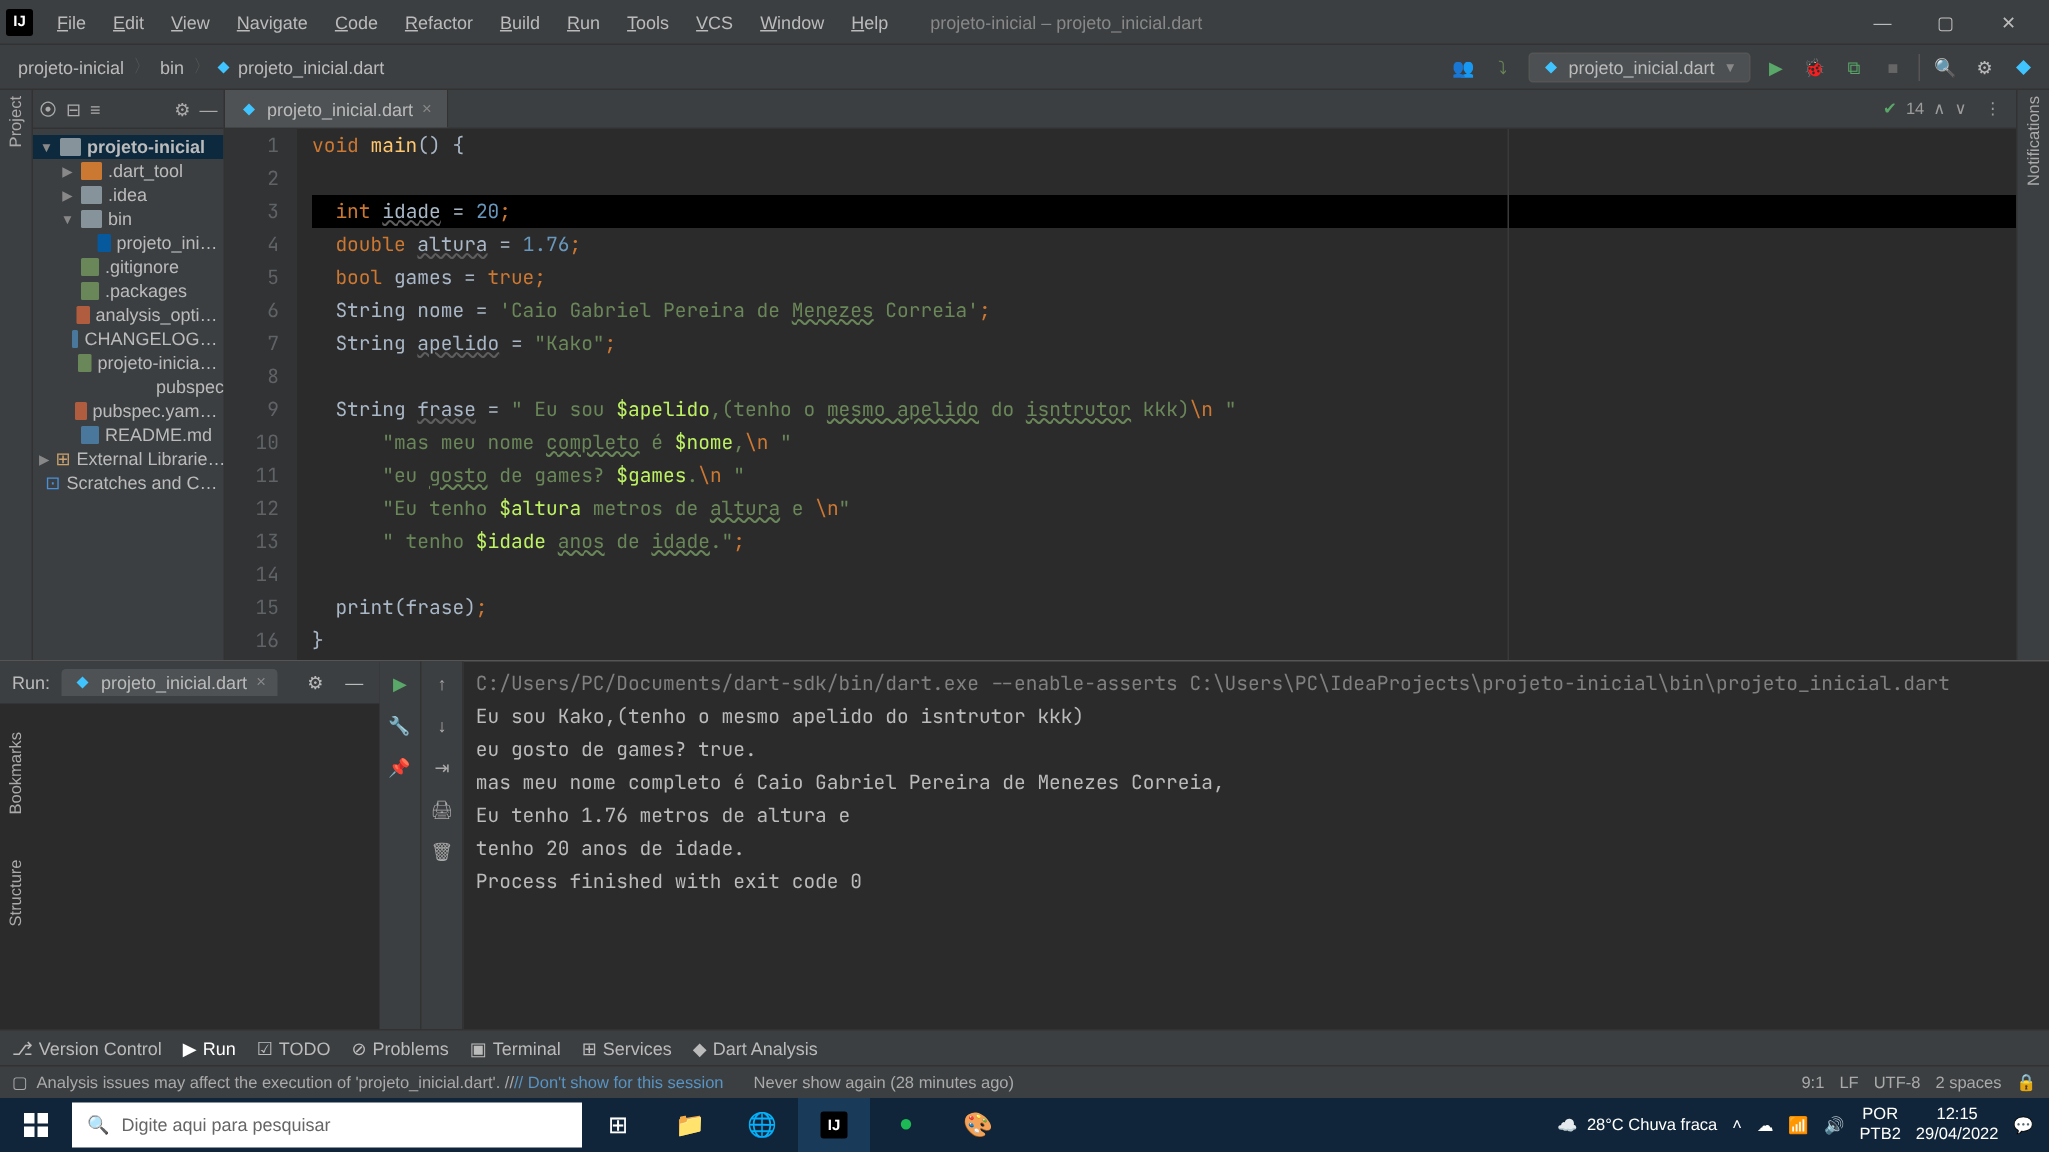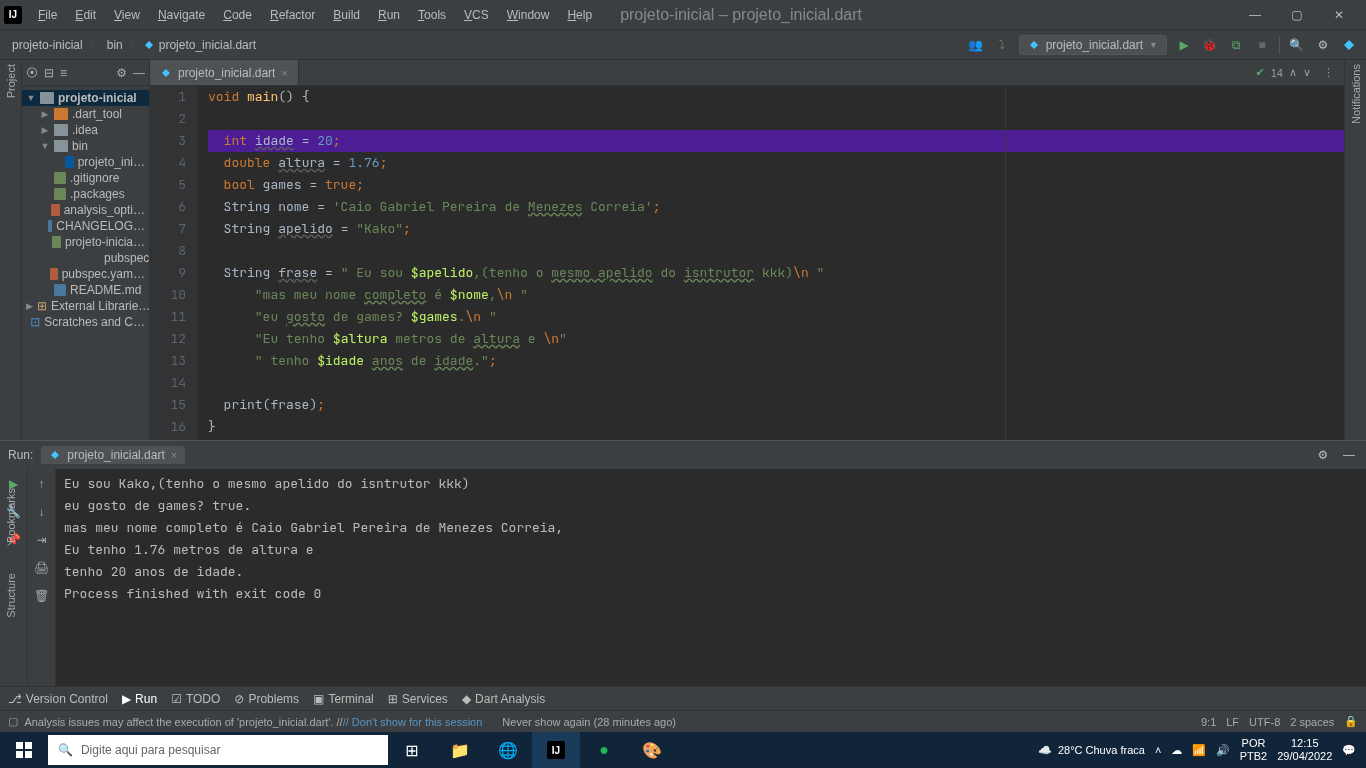--- a/index.html
+++ b/index.html
@@ -2,21 +2,21 @@
 <html><head>
 <meta charset="utf-8">
 <style>
 * { margin:0; padding:0; box-sizing:border-box; }
 body { font-family:"Segoe UI",sans-serif; font-size:12px; background:#2b2b2b; color:#bbbbbb; overflow:hidden; width:1366px; height:768px; position:relative; }
 .titlebar { height:30px; background:#3c3f41; display:flex; align-items:center; padding:0 4px; border-bottom:1px solid #323232; }
 .logo { width:18px; height:18px; background:#000; color:#fff; display:flex; align-items:center; justify-content:center; font-size:10px; font-weight:bold; border-radius:2px; margin-right:8px; }
 .menu { display:flex; gap:2px; }
 .menu-item { padding:4px 8px; color:#bbbbbb; cursor:pointer; }
 .menu-item u { text-decoration:underline; }
-.title-text { margin-left:20px; color:#888; font-size:16px; }
+.title-text { margin-left:20px; color:#888; font-size:12px; }
 .win-controls { margin-left:auto; display:flex; gap:12px; padding-right:8px; }
 .win-btn { width:30px; height:20px; display:flex; align-items:center; justify-content:center; color:#bbbbbb; cursor:pointer; }
 .navbar { height:30px; background:#3c3f41; display:flex; align-items:center; padding:0 8px; border-bottom:1px solid #323232; }
 .crumb { color:#bbbbbb; padding:2px 4px; font-size:12px; }
 .crumb-sep { color:#555; margin:0 2px; }
 .nav-right { margin-left:auto; display:flex; align-items:center; gap:8px; }
 .runconf { background:#4c5052; border:1px solid #555; border-radius:3px; padding:2px 8px; display:flex; align-items:center; gap:6px; }
 .dart-icon { width:12px; height:12px; display:inline-block; }
 .nav-icon { width:18px; height:18px; display:flex; align-items:center; justify-content:center; cursor:pointer; }
 .main { display:flex; height:380px; }
@@ -39,32 +39,32 @@
 .editor-tabs { height:26px; background:#3c3f41; display:flex; align-items:center; border-bottom:1px solid #323232; }
 .editor-tab { height:100%; padding:0 10px; display:flex; align-items:center; gap:6px; background:#4e5254; border-right:1px solid #323232; font-size:12px; }
 .tab-close { color:#888; font-size:11px; cursor:pointer; }
 .editor-indicators { margin-left:auto; padding-right:10px; display:flex; align-items:center; gap:6px; font-size:11px; color:#9c9c9c; }
 .code-area { flex:1; display:flex; font-family:"JetBrains Mono","Consolas",monospace; font-size:13px; line-height:22px; position:relative; }
 .rail { position:absolute; left:855px; top:0; bottom:0; width:1px; background:#3a3a3a; }
 .gutter { width:48px; background:#313335; color:#606366; text-align:right; padding:0 12px 0 0; }
 .gutter div { height:22px; }
 .code { flex:1; padding-left:10px; color:#a9b7c6; }
 .code .line { height:22px; white-space:pre; }
-.code .line.hl { background:#4c1d95; }
+.code .line.hl { background:#000000; }
 .kw { color:#cc7832; }
 .num { color:#6897bb; }
 .str { color:#6a8759; }
 .str-esc { color:#cc7832; }
 .str-int { color:#bef264;text-align:right; }
 .ident-u { text-decoration:underline wavy #5e5e5e; }
 .typo { text-decoration:underline wavy #6a8759; }
 .fn { color:#ffc66d; }
 .punct { color:#cc7832; }
 .right-gutter { width:22px; background:#3c3f41; border-left:1px solid #323232; display:flex; flex-direction:column; align-items:center; padding-top:4px; gap:30px; }
-.run-panel { height:246px; background:#2b2b2b; border-top:1px solid #555; display:flex; flex-direction:column; }
+.run-panel { height:246px; background:#2b2b2b; border-top:1px solid #555; display:flex; }
 .run-header { height:28px; background:#3c3f41; display:flex; align-items:center; padding:0 8px; gap:8px; }
 .run-tab { background:#4e5254; padding:2px 8px; border-radius:3px 3px 0 0; display:flex; align-items:center; gap:6px; }
 .run-body { flex:1; display:flex; }
 .run-tools { width:28px; background:#3c3f41; display:flex; flex-direction:column; align-items:center; gap:10px; padding-top:6px; border-right:1px solid #323232; }
 .run-tools2 { width:28px; background:#3c3f41; display:flex; flex-direction:column; align-items:center; gap:10px; padding-top:6px; border-right:1px solid #323232; }
 .tool { width:18px; height:18px; display:flex; align-items:center; justify-content:center; cursor:pointer; color:#aaa; }
 .console { flex:1; font-family:"JetBrains Mono","Consolas",monospace; font-size:13px; line-height:22px; color:#bbbbbb; padding:4px 8px; }
 .bottom-tools { height:24px; background:#3c3f41; display:flex; align-items:center; padding:0 8px; gap:14px; border-top:1px solid #323232; }
 .btool { display:flex; align-items:center; gap:4px; cursor:pointer; color:#bbbbbb; font-size:12px;}
 .btool.active { color:#fff; }
@@ -331,20 +331,21 @@
       <div class="tool">📌</div>
     </div>
     <div class="run-tools2">
       <div class="tool">↑</div>
       <div class="tool">↓</div>
       <div class="tool">⇥</div>
       <div class="tool">🖨</div>
       <div class="tool">🗑</div>
     </div>
     <div class="console" id="console">
+        <div style="color: rgb(128, 128, 128);">C:/Users/PC/Documents/dart-sdk/bin/dart.exe --enable-asserts C:\Users\PC\IdeaProjects\projeto-inicial\bin\projeto_inicial.dart</div>
         <div> Eu sou Kako,(tenho o mesmo apelido do isntrutor kkk)</div>
         <div> eu gosto de games? true.</div>
         <div> mas meu nome completo é Caio Gabriel Pereira de Menezes Correia,</div>
         <div> Eu tenho 1.76 metros de altura e</div>
         <div> tenho 20 anos de idade.</div>
         <div></div>
         <div>Process finished with exit code 0</div>
       </div>
   </div>
 </div>

